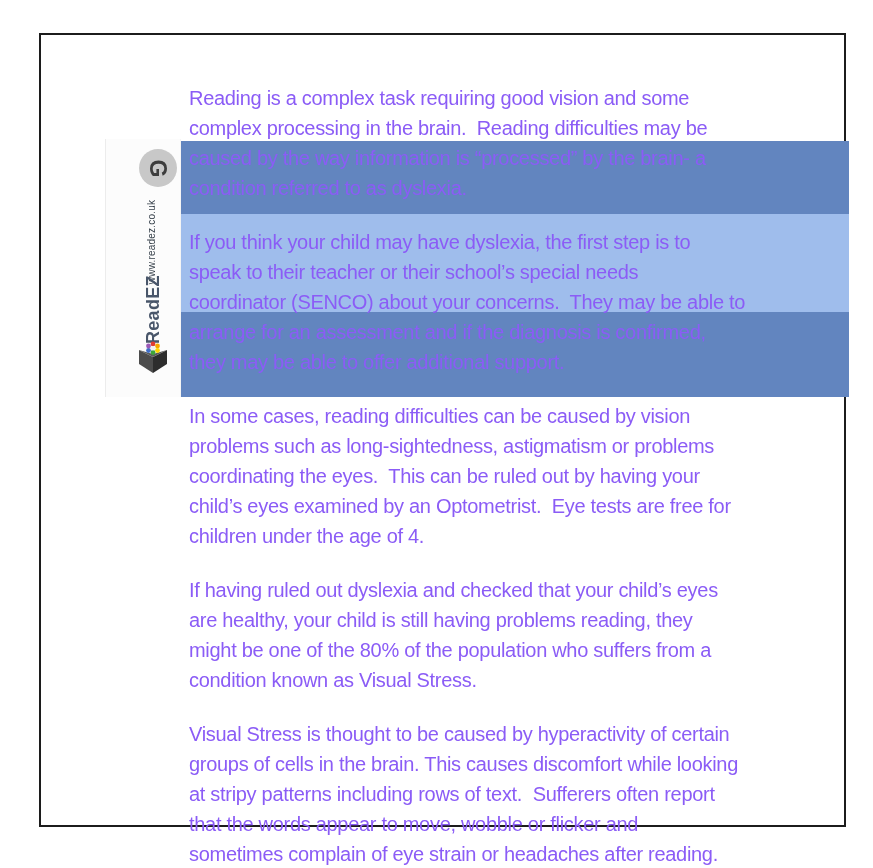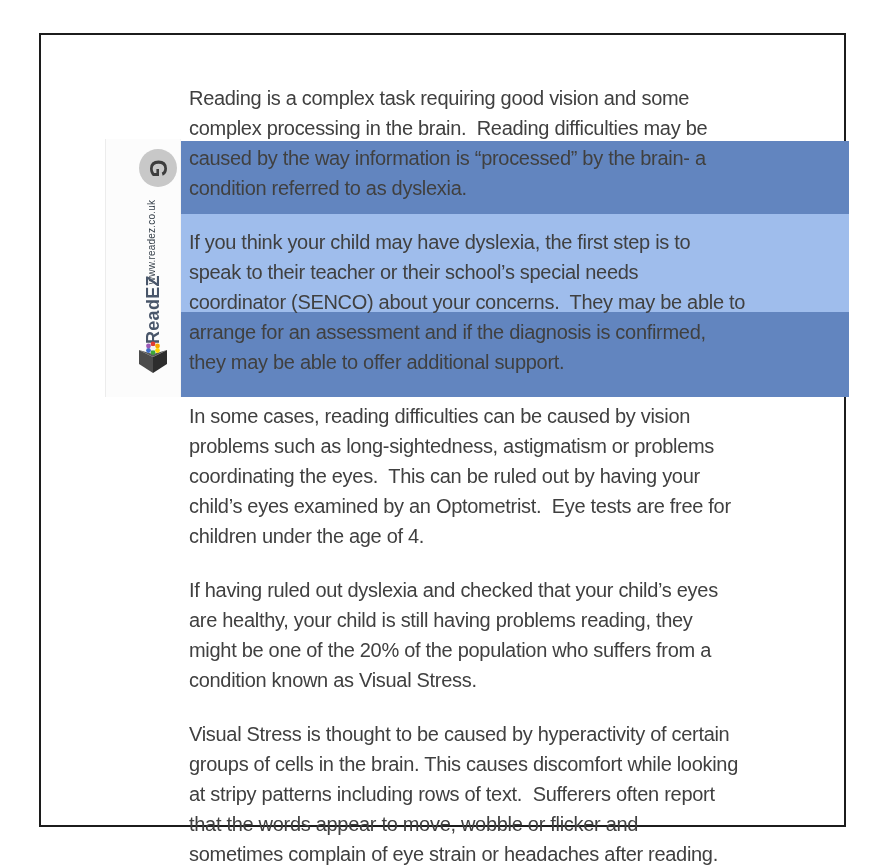--- a/index.html
+++ b/index.html
@@ -54,21 +54,21 @@
   .logo-icon{position:absolute;left:29px;top:197px;width:36px;height:38px;}
 
   
   .text-col{
     position:absolute;left:148px;top:48px;width:682px;
     z-index:3;
   }
   .para{
     white-space:pre;
     font-size:20px;line-height:30px;letter-spacing:-0.3px;
-    color:#404040;
+    color:#8b5cf6;
     margin:0 0 24px 0;
   }
 </style>
 </head>
 <body>
 
 <div class="canvas">
   <div class="frame">
 
     <div class="band dark band1"></div>
@@ -107,21 +107,21 @@
 coordinator (SENCO) about your concerns.  They may be able to
 arrange for an assessment and if the diagnosis is confirmed,
 they may be able to offer additional support.</div>
       <div class="para">In some cases, reading difficulties can be caused by vision
 problems such as long-sightedness, astigmatism or problems
 coordinating the eyes.  This can be ruled out by having your
 child’s eyes examined by an Optometrist.  Eye tests are free for
 children under the age of 4.</div>
       <div class="para">If having ruled out dyslexia and checked that your child’s eyes
 are healthy, your child is still having problems reading, they
-might be one of the 20% of the population who suffers from a
+might be one of the 80% of the population who suffers from a
 condition known as Visual Stress.</div>
       <div class="para">Visual Stress is thought to be caused by hyperactivity of certain
 groups of cells in the brain. This causes discomfort while looking
 at stripy patterns including rows of text.  Sufferers often report
 that the words appear to move, wobble or flicker and
 sometimes complain of eye strain or headaches after reading.</div>
     </div>
 
   </div>
 </div>

